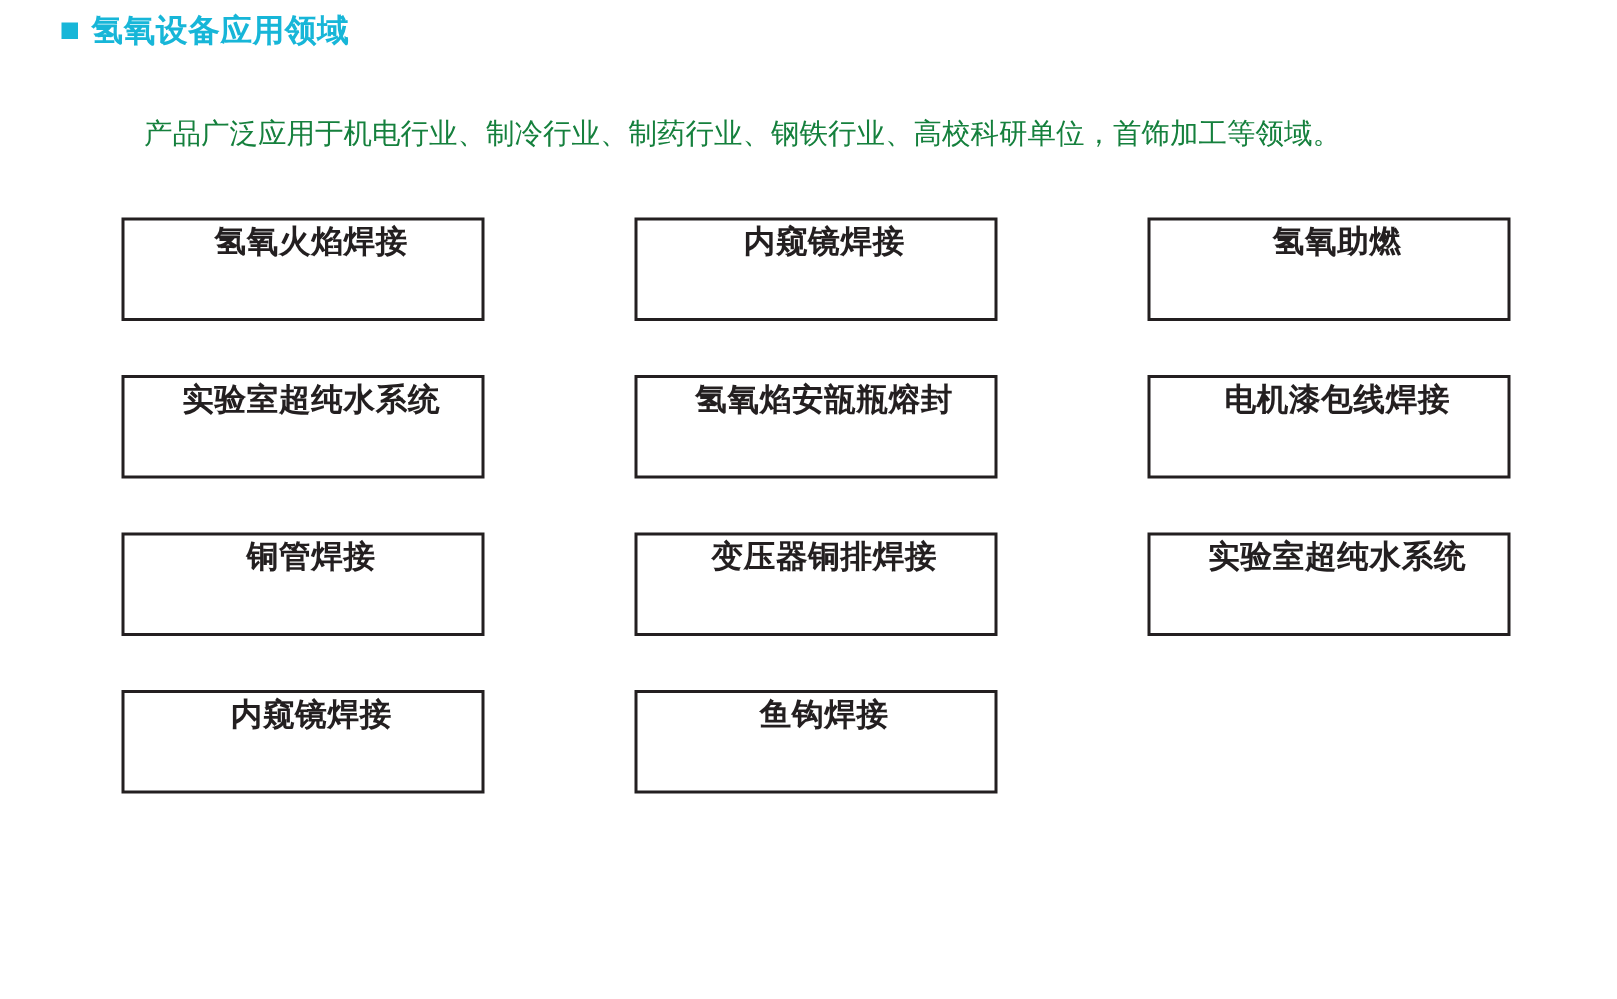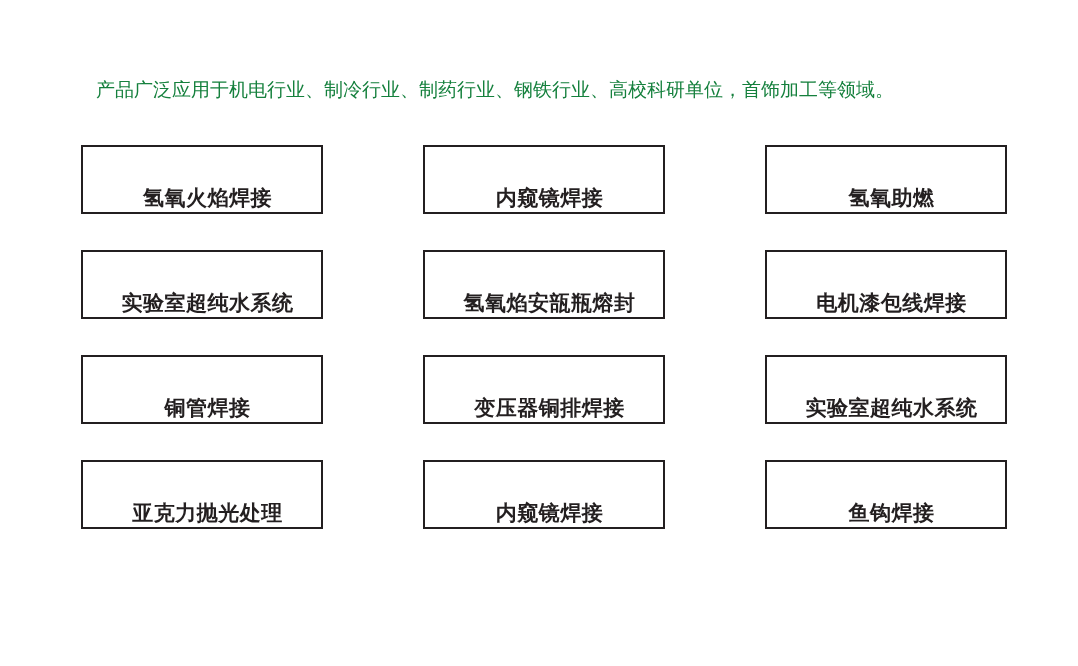--- a/index.html
+++ b/index.html
@@ -60,38 +60,42 @@
     display: grid;
     grid-template-columns: 242px 242px 242px;
     column-gap: 100px;
     row-gap: 36px;
   }
   .card {
     height: 69px;
     border: 2px solid #231f20;
     background: #ffffff;
     display: flex;
-    align-items: flex-end;
+    align-items: flex-start;
     justify-content: center;
     box-sizing: border-box;
     padding-left: 11px;
   }
   .card-label {
     font-size: 21px;
     font-weight: bold;
     color: #231f20;
     letter-spacing: 0.5px;
     white-space: nowrap;
   }
 </style>
 </head>
 <body>
 
 <div class="page">
 
+  <div class="heading">
+    <span class="heading-marker"></span>
+    <span class="heading-text">氢氧设备应用领域</span>
+  </div>
 
   <p class="intro">产品广泛应用于机电行业、制冷行业、制药行业、钢铁行业、高校科研单位，首饰加工等领域。</p>
 
   <div class="grid">
     <div class="card">
       <span class="card-label">氢氧火焰焊接</span>
     </div>
     <div class="card">
       <span class="card-label">内窥镜焊接</span>
     </div>
@@ -110,23 +114,20 @@
     <div class="card">
       <span class="card-label">铜管焊接</span>
     </div>
     <div class="card">
       <span class="card-label">变压器铜排焊接</span>
     </div>
     <div class="card">
       <span class="card-label">实验室超纯水系统</span>
     </div>
     <div class="card">
-      <span class="card-label">亚克力抛光处理</span>
-    </div>
-    <div class="card">
       <span class="card-label">内窥镜焊接</span>
     </div>
     <div class="card">
       <span class="card-label">鱼钩焊接</span>
     </div>
   </div>
 
 </div>
 
 </body></html>

